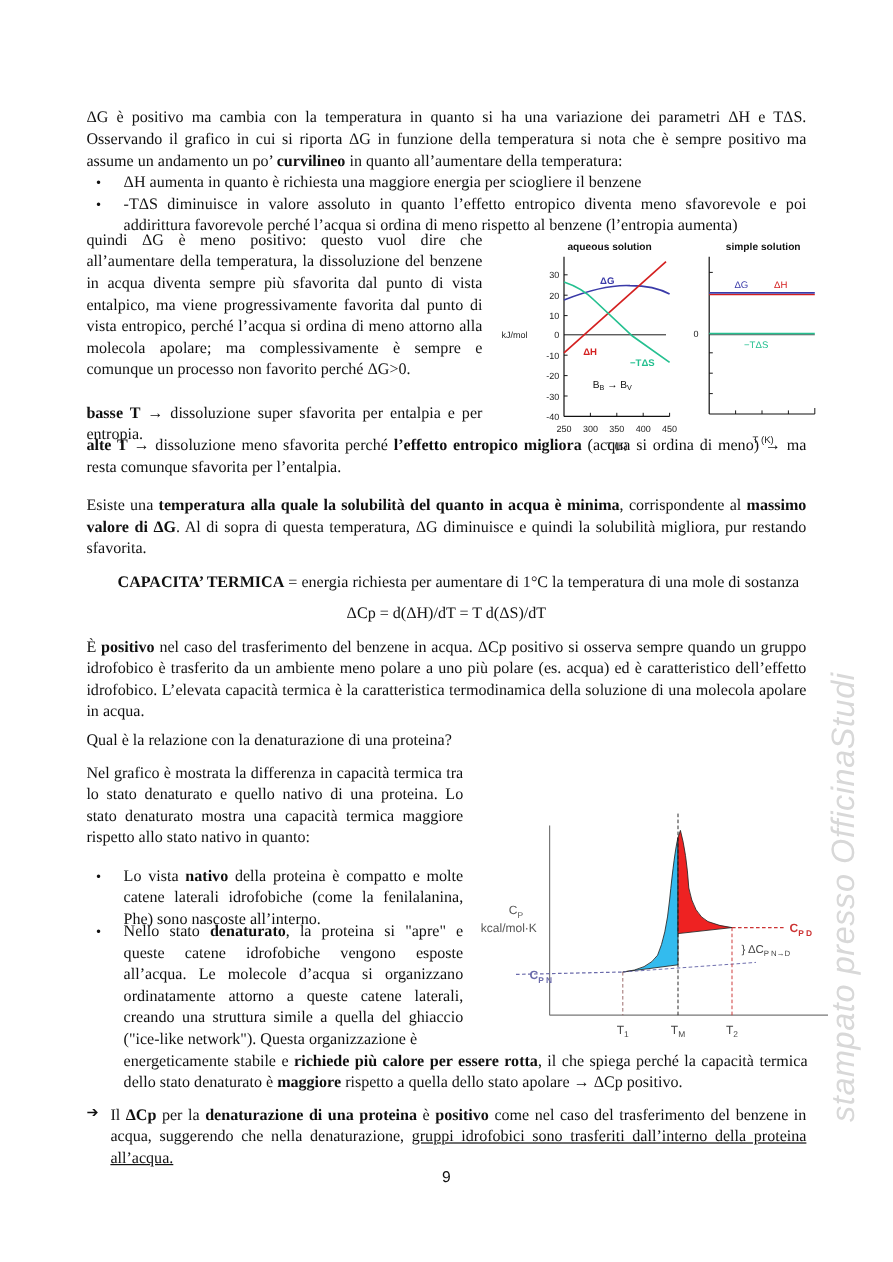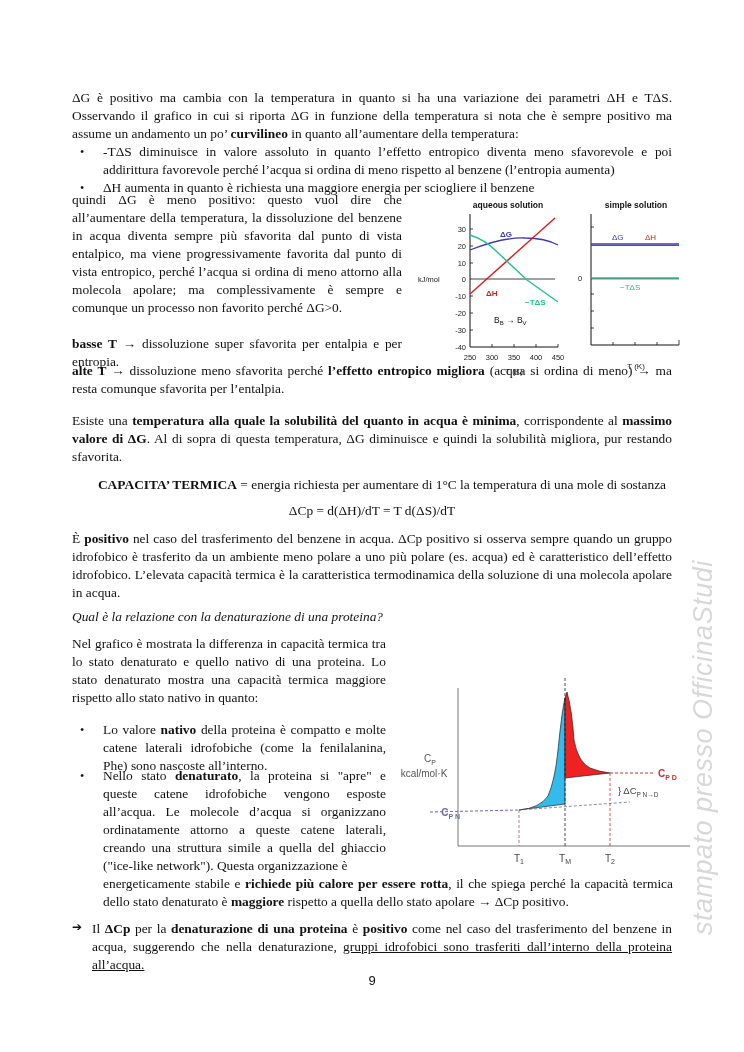--- a/index.html
+++ b/index.html
@@ -6,41 +6,41 @@
   body { width: 744px; height: 1052px; position: relative; overflow: hidden;
          font-family: "Liberation Serif", serif; color: #111; font-size: 13.4px; }
   .page { position: absolute; left: 72px; top: 89px; width: 600px; }
   p { margin: 0; line-height: 18px; text-align: justify; }
   .abs { position: absolute; }
   b { font-weight: bold; }
   ul.bul { margin: 0; padding: 0; list-style: none; }
   ul.bul li { position: relative; padding-left: 31px; line-height: 18px; text-align: justify; }
   ul.bul li::before { content: "\2022"; position: absolute; left: 8px; top: 0; font-size: 12px; }
   .center { text-align: center; }
-  .it { font-style: italic; }
+  .it { }
   .u { text-decoration: underline; }
   .chart-label { font-family: "Liberation Sans", sans-serif; }
   .watermark { position: absolute; left: 688px; top: 935px; transform-origin: 0 0; transform: rotate(-90deg);
                font-family: "Liberation Sans", sans-serif; font-style: italic; font-size: 27px; color: #d8d8d8;
                white-space: nowrap; letter-spacing: 0.5px; }
   .pagenum { position: absolute; top: 973px; left: 0; width: 744px; text-align: center;
              font-family: "Liberation Sans", sans-serif; font-size: 13px; }
 </style>
 </head>
 <body>
 
 <div class="page">
   <p>
     <span>ΔG è positivo ma cambia con la temperatura in quanto si ha una variazione dei parametri ΔH e TΔS. Osservando il grafico in cui si riporta ΔG in funzione della temperatura si nota che è sempre positivo ma assume un andamento un po’</span>
     <b>curvilineo</b>
     <span>in quanto all’aumentare della temperatura:</span>
   </p>
   <ul class="bul">
+    <li>ΔH aumenta in quanto è richiesta una maggiore energia per sciogliere il benzene</li>
     <li>-TΔS diminuisce in valore assoluto in quanto l’effetto entropico diventa meno sfavorevole e poi addirittura favorevole perché l’acqua si ordina di meno rispetto al benzene (l’entropia aumenta)</li>
-    <li>ΔH aumenta in quanto è richiesta una maggiore energia per sciogliere il benzene</li>
   </ul>
 </div>
 
 <div class="abs" style="left:72px; top:191px; width:330px;">
   <p>quindi ΔG è meno positivo: questo vuol dire che all’aumentare della temperatura, la dissoluzione del benzene in acqua diventa sempre più sfavorita dal punto di vista entalpico, ma viene progressivamente favorita dal punto di vista entropico, perché l’acqua si ordina di meno attorno alla molecola apolare; ma complessivamente è sempre e comunque un processo non favorito perché ΔG&gt;0.</p>
   <p style="margin-top:18px;">
     <b>basse T</b>
     <span>→ dissoluzione super sfavorita per entalpia e per entropia.</span>
   </p>
 </div>
@@ -142,21 +142,21 @@
   <b>positivo</b>
   <span>nel caso del trasferimento del benzene in acqua. ΔCp positivo si osserva sempre quando un gruppo idrofobico è trasferito da un ambiente meno polare a uno più polare (es. acqua) ed è caratteristico dell’effetto idrofobico. L’elevata capacità termica è la caratteristica termodinamica della soluzione di una molecola apolare in acqua.</span>
 </p>
 
 <p class="abs it" style="left:72px; top:608px; width:600px; text-align:left;">Qual è la relazione con la denaturazione di una proteina?</p>
 
 <div class="abs" style="left:72px; top:635px; width:314px;">
   <p>Nel grafico è mostrata la differenza in capacità termica tra lo stato denaturato e quello nativo di una proteina. Lo stato denaturato mostra una capacità termica maggiore rispetto allo stato nativo in quanto:</p>
   <ul class="bul" style="margin-top:14px;">
     <li>
-      <span>Lo valore</span>
+      <span>Lo vista</span>
       <b>nativo</b>
       <span>della proteina è compatto e molte catene laterali idrofobiche (come la fenilalanina, Phe) sono nascoste all’interno.</span>
     </li>
   </ul>
 </div>
 <div class="abs" style="left:72px; top:767px; width:314px;">
   <ul class="bul">
     <li>
       <span>Nello stato</span>
       <b>denaturato</b><span>, la proteina si "apre" e queste catene idrofobiche vengono esposte all’acqua. Le molecole d’acqua si organizzano ordinatamente attorno a queste catene laterali, creando una struttura simile a quella del ghiaccio ("ice-like network"). Questa organizzazione è</span>

